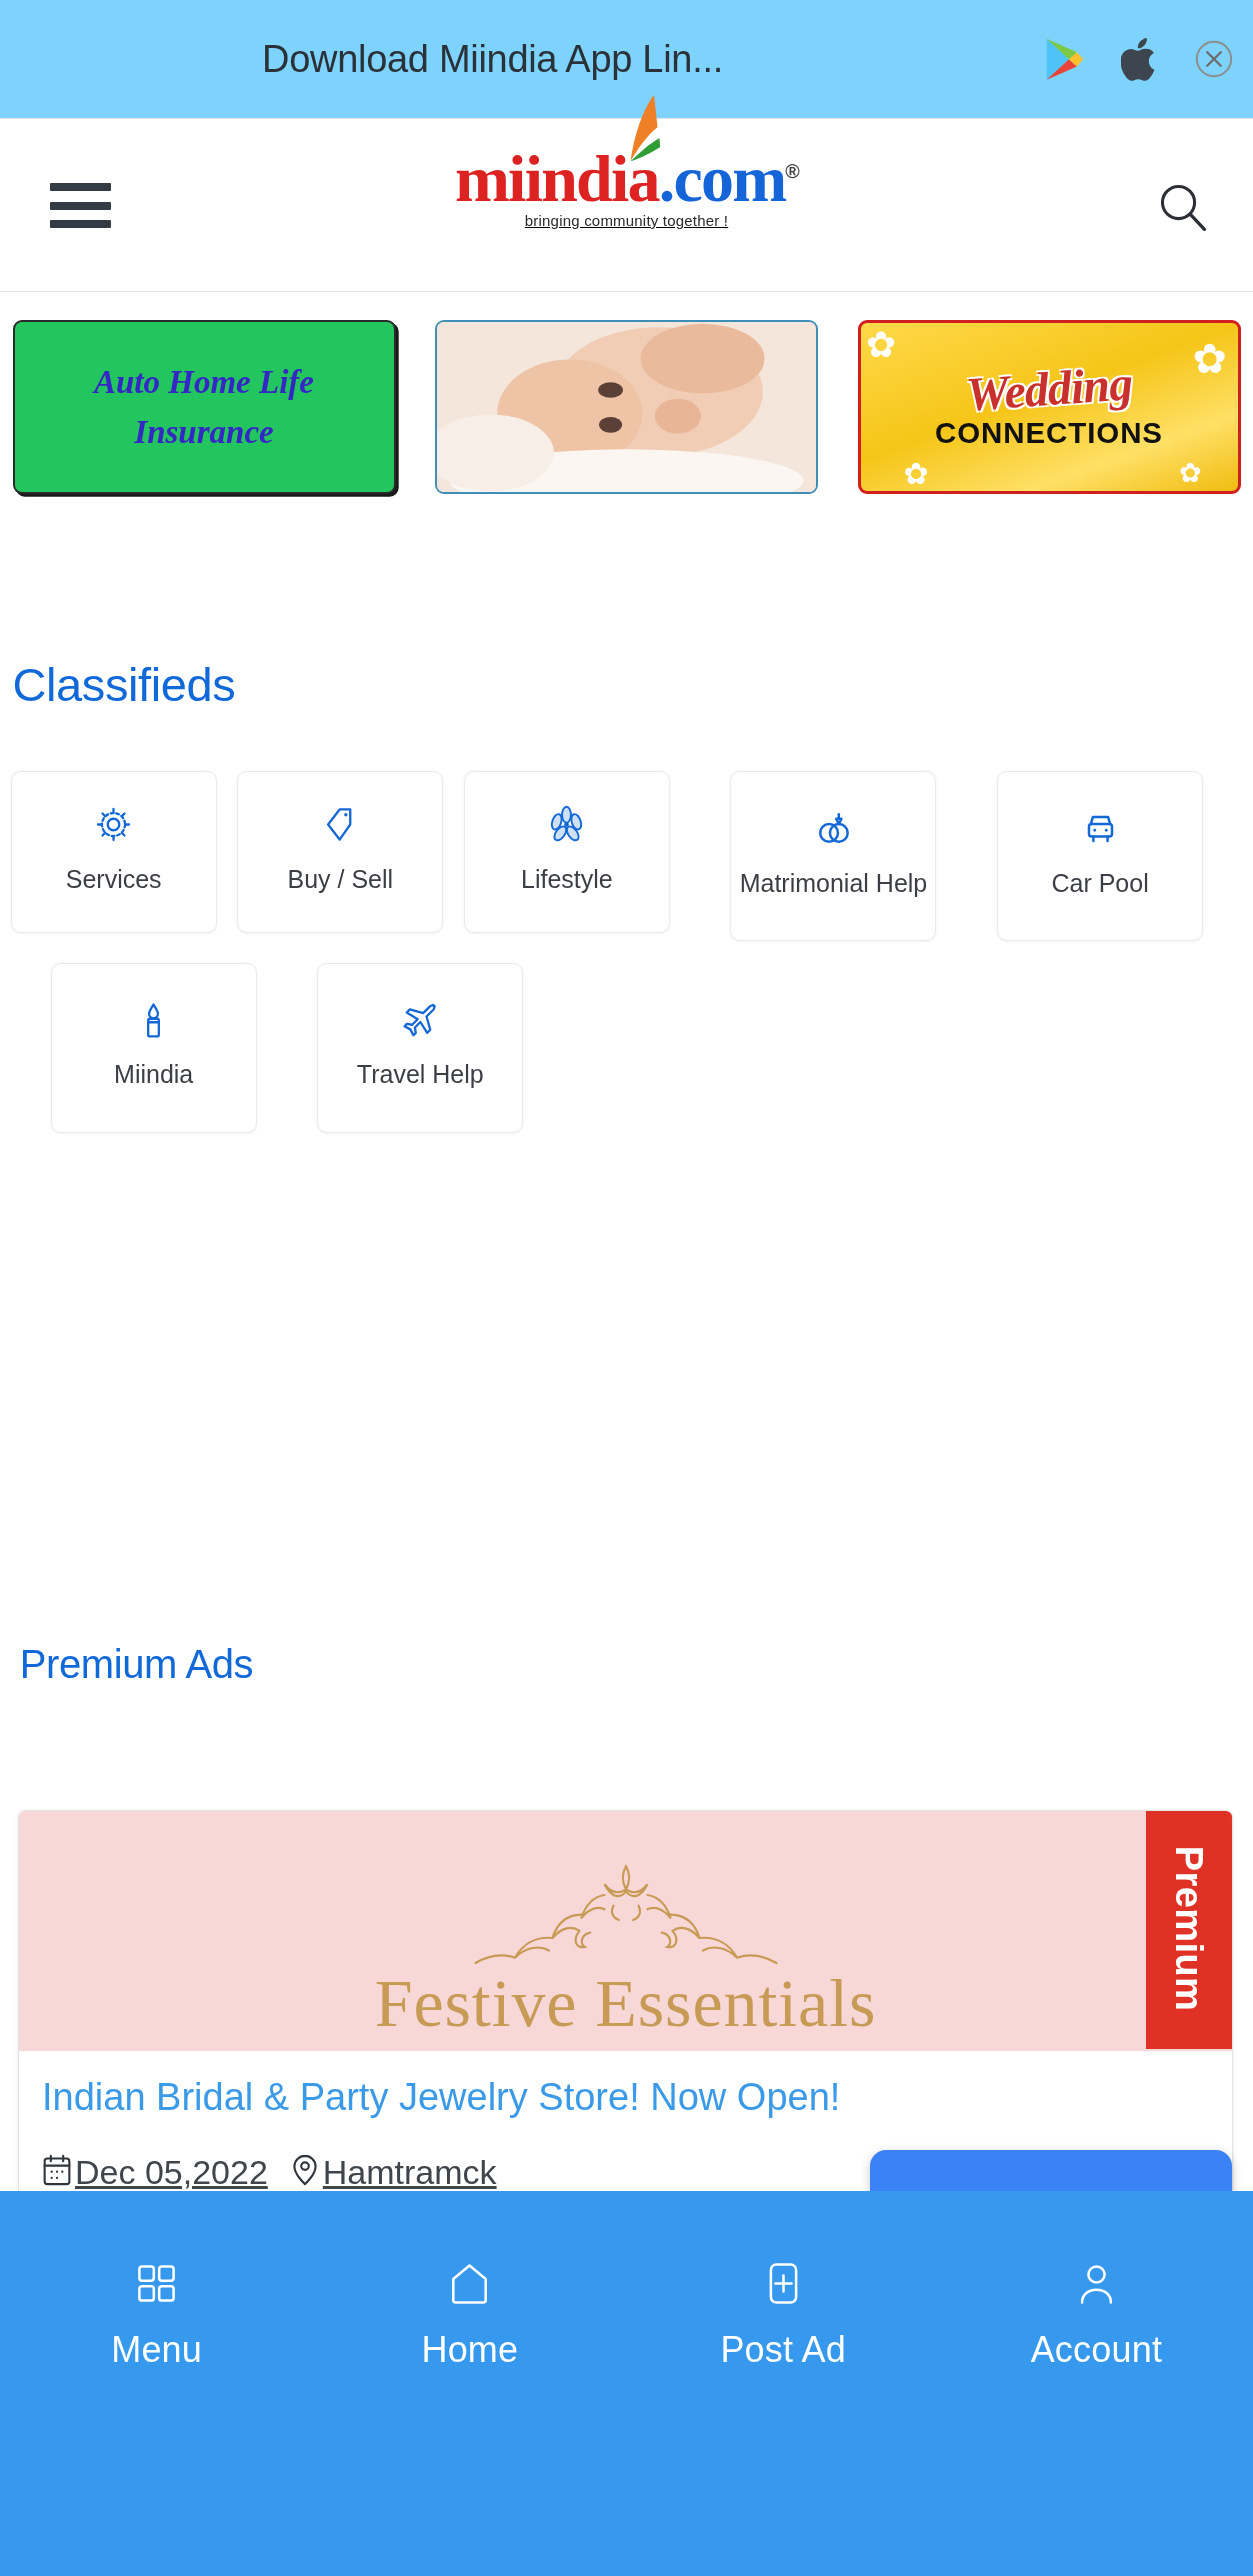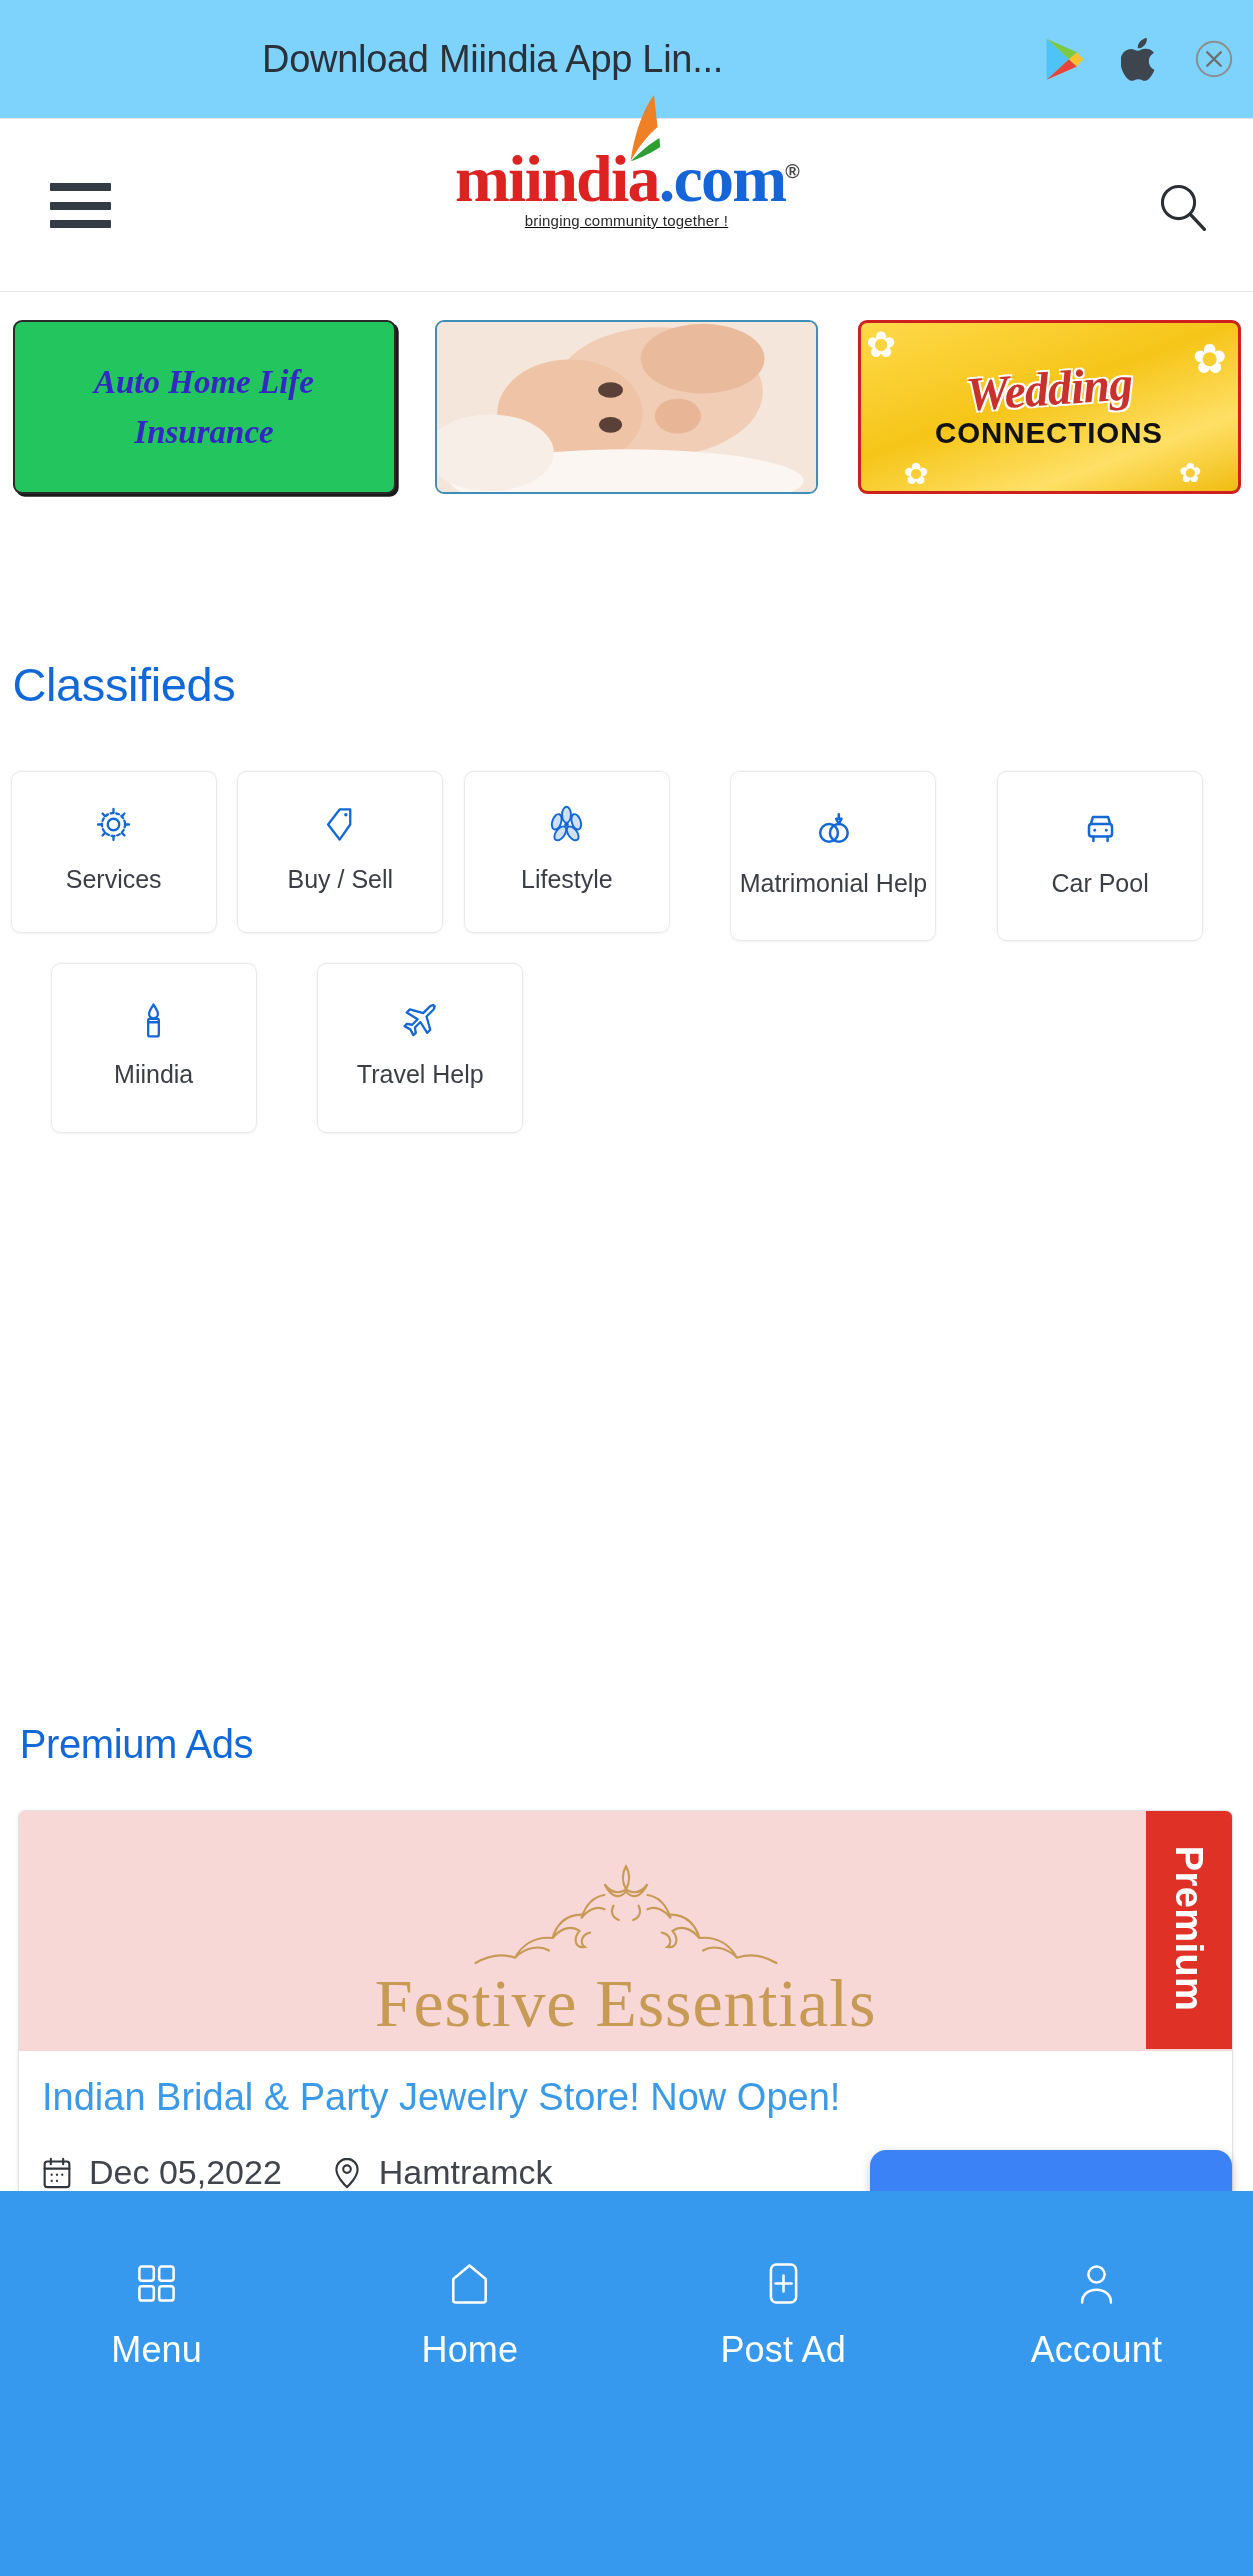--- a/index.html
+++ b/index.html
@@ -209,21 +209,21 @@
   
   .section-title {
     position: absolute;
     left: 12.5px;
     font-size: 47px;
     color: #1168d8;
     font-weight: 400;
     letter-spacing: -0.4px;
   }
   #classifieds-title { top: 657px; }
-  #premium-title { top: 1722px; font-size: 40px; left: 19.7px; }
+  #premium-title { top: 1642px; font-size: 40px; left: 19.7px; }
 
   
   .tiles-grid {
     position: absolute;
     top: 771px; left: 10.7px;
     width: 1233px;
     display: flex;
     flex-wrap: wrap;
     gap: 21.5px 20.6px;
   }
@@ -340,24 +340,25 @@
     font-size: 38px;
     color: #3b9ae8;
     line-height: 47px;
     margin-bottom: 32px;
     cursor: pointer;
     white-space: nowrap;
     overflow: hidden;
   }
   .premium-meta {
     display: flex;
-    align-items: center;
-    gap: 17px;
+    align-items: flex-start;
+    gap: 3px;
     font-size: 34px;
     color: #40454b;
+    text-decoration: underline;
   }
   .meta-icon { width: 30px; height: 34px; flex: none; color: #31363c; }
   .meta-icon svg { width: 100%; height: 100%; display: block; }
   .meta-sep { width: 16px; }
 
   
   .fab-post-ad {
     position: absolute;
     left: 870px;
     top: 2150px;

